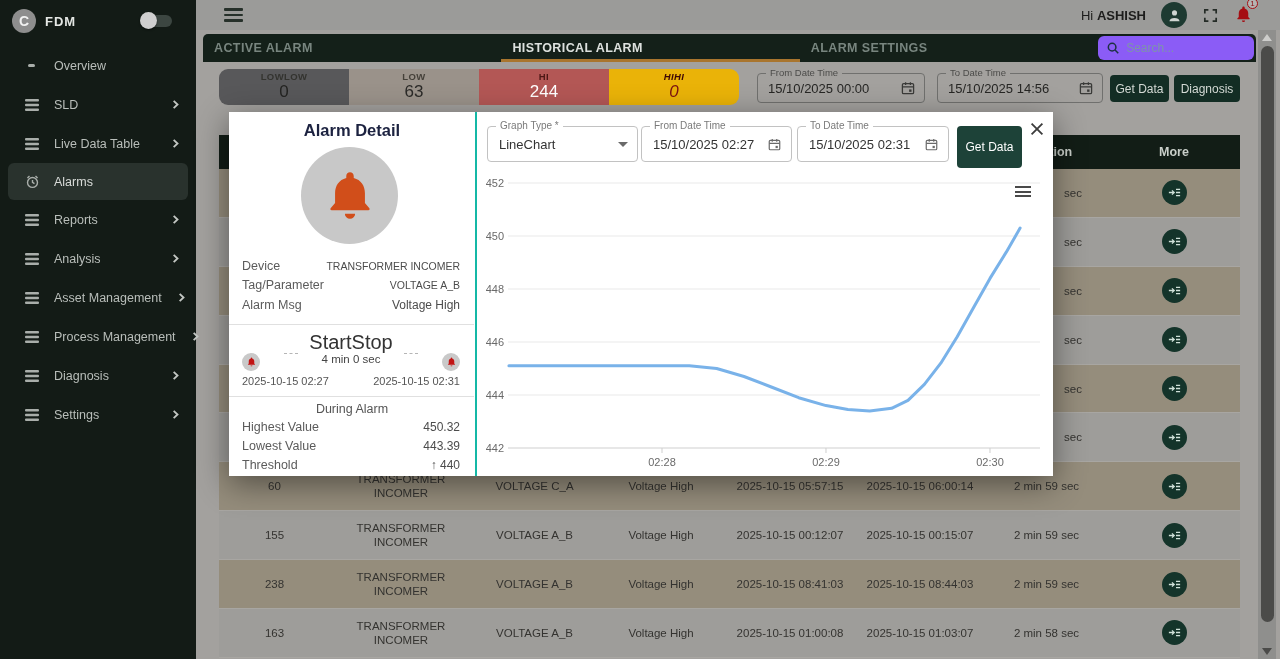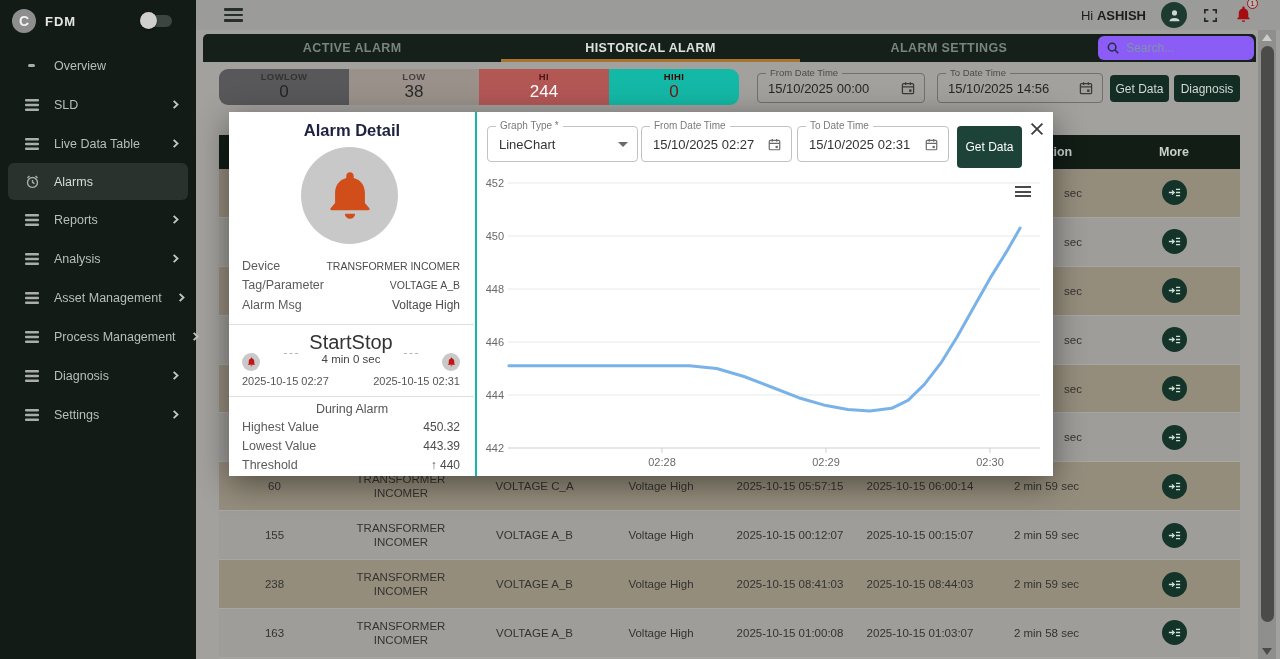--- a/index.html
+++ b/index.html
@@ -28,21 +28,21 @@
   .greet { font-size:13px; color:#1d1d1c; }
   .greet b { font-weight:bold; }
   .avatar { width:26px; height:26px; border-radius:50%; background:#1d3a31; display:flex; align-items:center; justify-content:center; }
   .fs-icon { width:17px; height:17px; color:#242b26; cursor:pointer; }
   .bell-wrap { position:relative; width:20px; height:22px; cursor:pointer; color:#a50d12; }
   .badge { position:absolute; right:-4px; top:-6px; width:11px; height:11px; border:1.3px solid #a50d12; border-radius:50%; font-size:8px; color:#8c0d10; display:flex; align-items:center; justify-content:center; background:rgba(255,255,255,.25); }
 
   
   .tabbar { position:absolute; left:203px; top:34px; width:1053px; height:28px; background:#142019; border-radius:5px 5px 0 0; display:flex; z-index:2; }
   .tabs { display:flex; width:896px; }
-  .tab { flex:1; display:flex; align-items:center; justify-content:center; font-size:12.5px; font-weight:bold; color:#78857f; letter-spacing:.4px; cursor:pointer; position:relative; }
+  .tab { flex:1; display:flex; align-items:center; font-size:12.5px; font-weight:bold; color:#78857f; letter-spacing:.4px; cursor:pointer; position:relative;padding-left:11px; }
   .tab.active { color:#dde1de; }
   .tab.active:after { content:""; position:absolute; left:0; right:0; bottom:0; height:3px; background:#a9752e; }
   .search-box { margin-left:auto; margin-right:2px; align-self:center; width:156px; height:24px; background:#8b5cf6; border-radius:6px; display:flex; align-items:center; padding:0 8px; gap:6px; }
   .search-box svg { color:#1d3144; flex:0 0 14px; }
   .search-box input { background:transparent; border:none; outline:none; width:110px; font-size:12px; color:#dce6ee; font-family:"Liberation Sans",sans-serif; }
   .search-box input::placeholder { color:#7e95a9; }
 
   
   .counts { position:absolute; left:219px; top:69px; width:520px; height:36px; display:flex; border-radius:9px; overflow:hidden; z-index:2; }
   .count-box { flex:1; display:flex; flex-direction:column; align-items:center; justify-content:center; line-height:1.1; }
@@ -292,27 +292,27 @@
     </div>
   </div>
 
   <div class="counts">
       <div class="count-box" style="background: rgb(88, 88, 90);">
         <div class="count-label" style="color: rgb(51, 51, 47);">LOWLOW</div>
         <div class="count-value" style="color: rgb(36, 36, 34);">0</div>
       </div>
       <div class="count-box" style="background: rgb(154, 146, 138);">
         <div class="count-label" style="color: rgb(69, 65, 58);">LOW</div>
-        <div class="count-value" style="color: rgb(43, 42, 40);">38</div>
+        <div class="count-value" style="color: rgb(43, 42, 40);">63</div>
       </div>
       <div class="count-box" style="background: rgb(179, 87, 85);">
         <div class="count-label" style="color: rgb(76, 23, 21);">HI</div>
         <div class="count-value" style="color: #ffffff;">244</div>
       </div>
-      <div class="count-box" style="background: #14b8a6;">
+      <div class="count-box" style="background: #eab308; font-style: italic;">
         <div class="count-label" style="color: rgb(61, 6, 6);">HIHI</div>
         <div class="count-value" style="color: rgb(124, 18, 18);">0</div>
       </div>
     </div>
 
   <div class="filters">
     <div class="ol-input" style="left:7px; width:168px;">
       <span class="lbl">From Date Time</span>
       <span class="val">15/10/2025 00:00</span>
       <svg width="16" height="16" viewBox="0 0 20 20" fill="none" stroke="currentColor" stroke-width="1.6">

